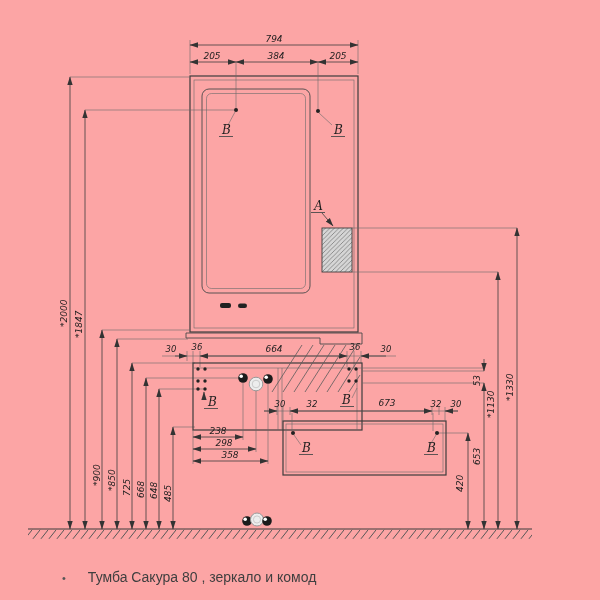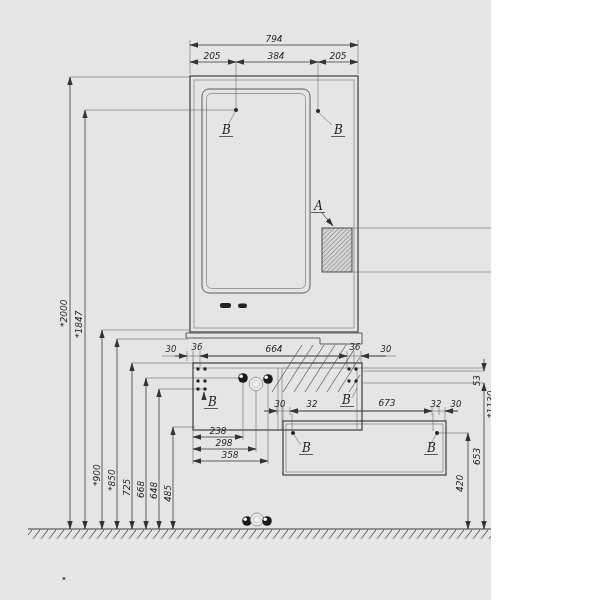--- a/index.html
+++ b/index.html
@@ -1,16 +1,16 @@
 <!DOCTYPE html>
 <html><head>
 <meta charset="utf-8">
 <style>
   html,body{margin:0;padding:0;background:#ffffff;}
-  .page{position:relative;width:491px;height:600px;background:#e5e5e5;overflow:hidden;
+  .page{position:relative;width:600px;height:600px;background:#fca5a5;overflow:hidden;
         font-family:"DejaVu Sans",sans-serif;text-align:center;}
   svg{position:absolute;left:0;top:0;}
   
   .ln{stroke:#3c3c3c;stroke-width:1.2;fill:none;}
   .md{stroke:#4a4a4a;stroke-width:0.9;fill:none;}
   .tn{stroke:#6a6a6a;stroke-width:0.6;fill:none;}
   .dim{stroke:#3c3c3c;stroke-width:0.8;fill:none;}
   .hatchln{stroke:#5a5a5a;stroke-width:0.8;fill:none;}
   text.d{font-family:"DejaVu Sans",sans-serif;font-style:italic;font-size:9px;fill:#1e1e1e;}
   text.dsm{font-family:"DejaVu Sans",sans-serif;font-style:italic;font-size:8.5px;fill:#1e1e1e;}
@@ -258,14 +258,15 @@
     <circle cx="245.2" cy="519.2" r="1.8" fill="#ffffff"></circle>
     <circle cx="257" cy="519.5" r="6.5" fill="#ededed" stroke="#999" stroke-width="1"></circle>
     <circle cx="257" cy="519.5" r="3.6" fill="none" stroke="#c2c2c2" stroke-width="0.8"></circle>
     <circle cx="267" cy="521" r="4.8" fill="#1b1b1b"></circle>
     <circle cx="265.2" cy="519.2" r="1.8" fill="#ffffff"></circle>
   </g>
 </svg>
 
 <div class="caption">
   <span class="bullet">•</span>
+  <span class="txt">Тумба Сакура 80 , зеркало и комод</span>
 </div>
 </div>
 
 </body></html>

